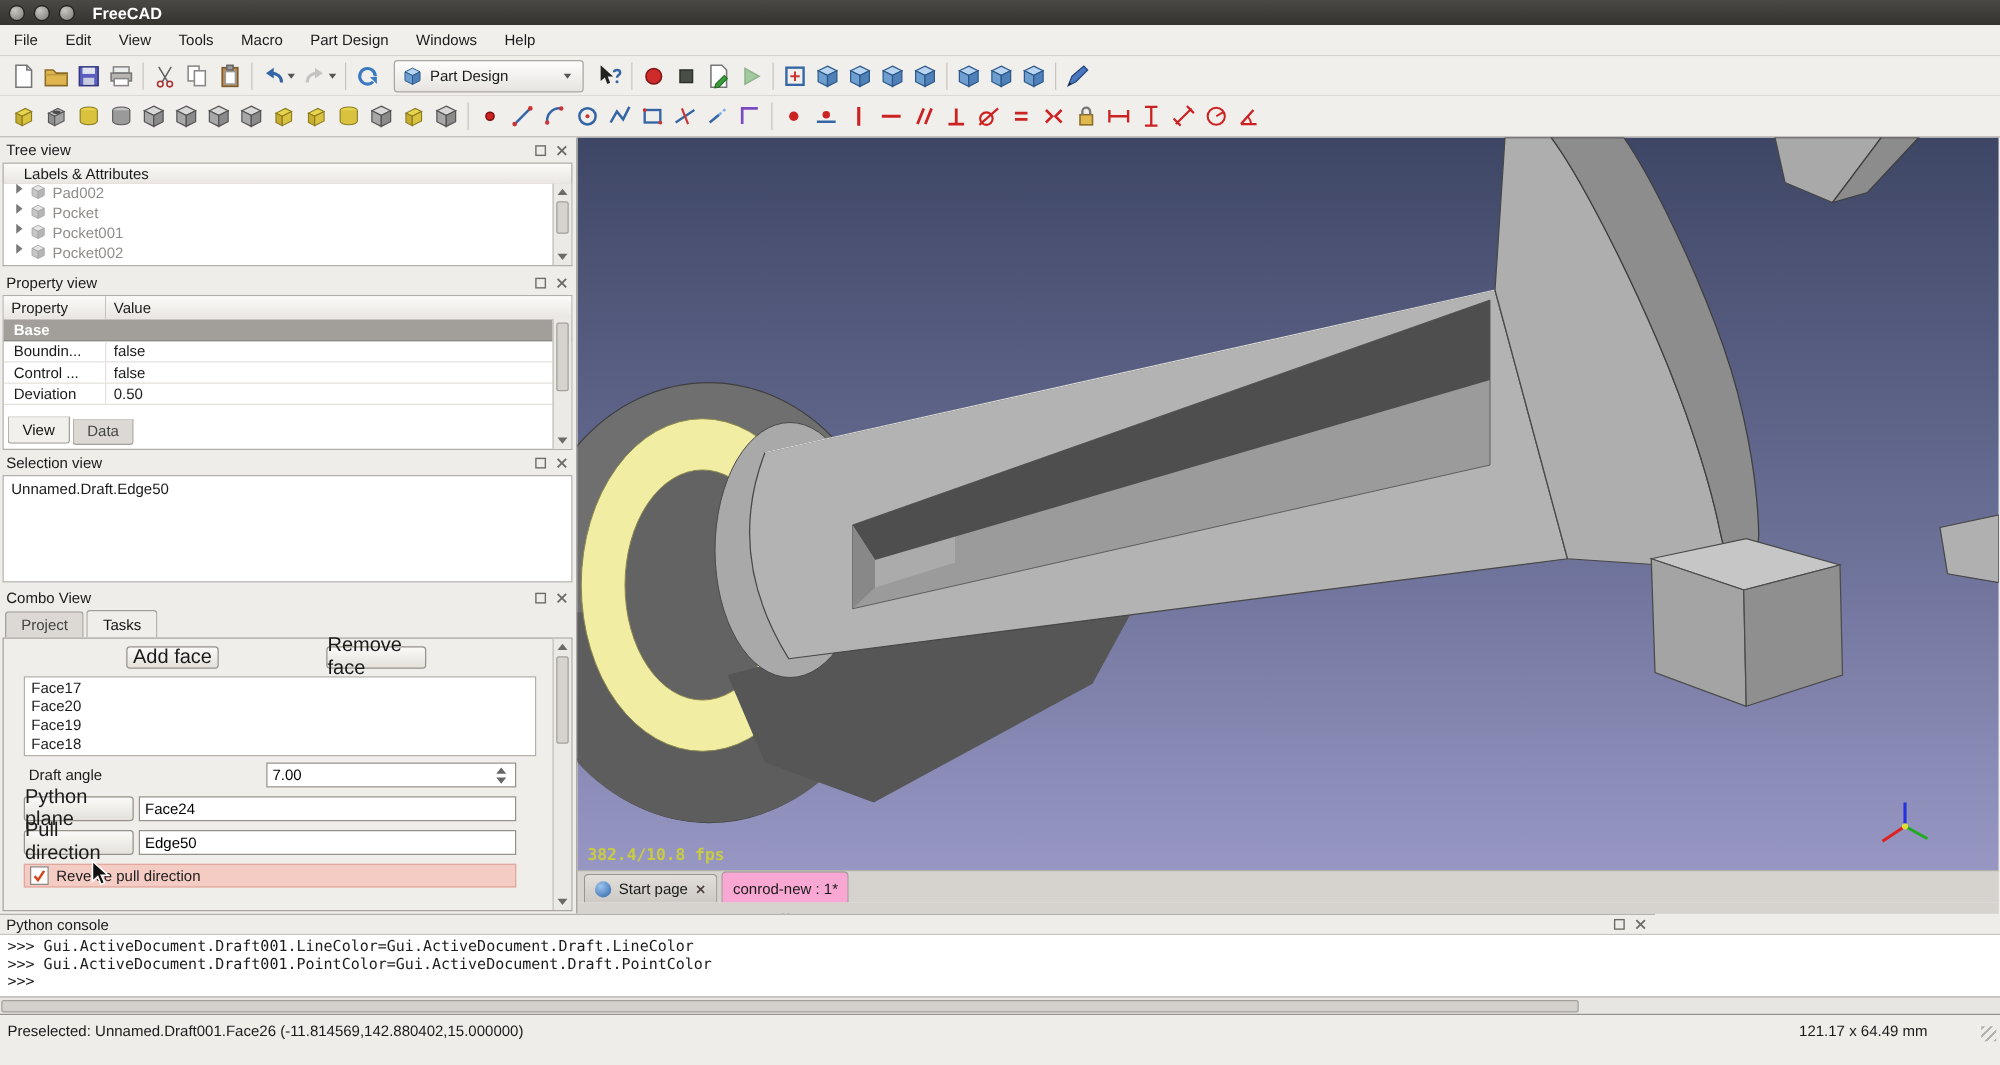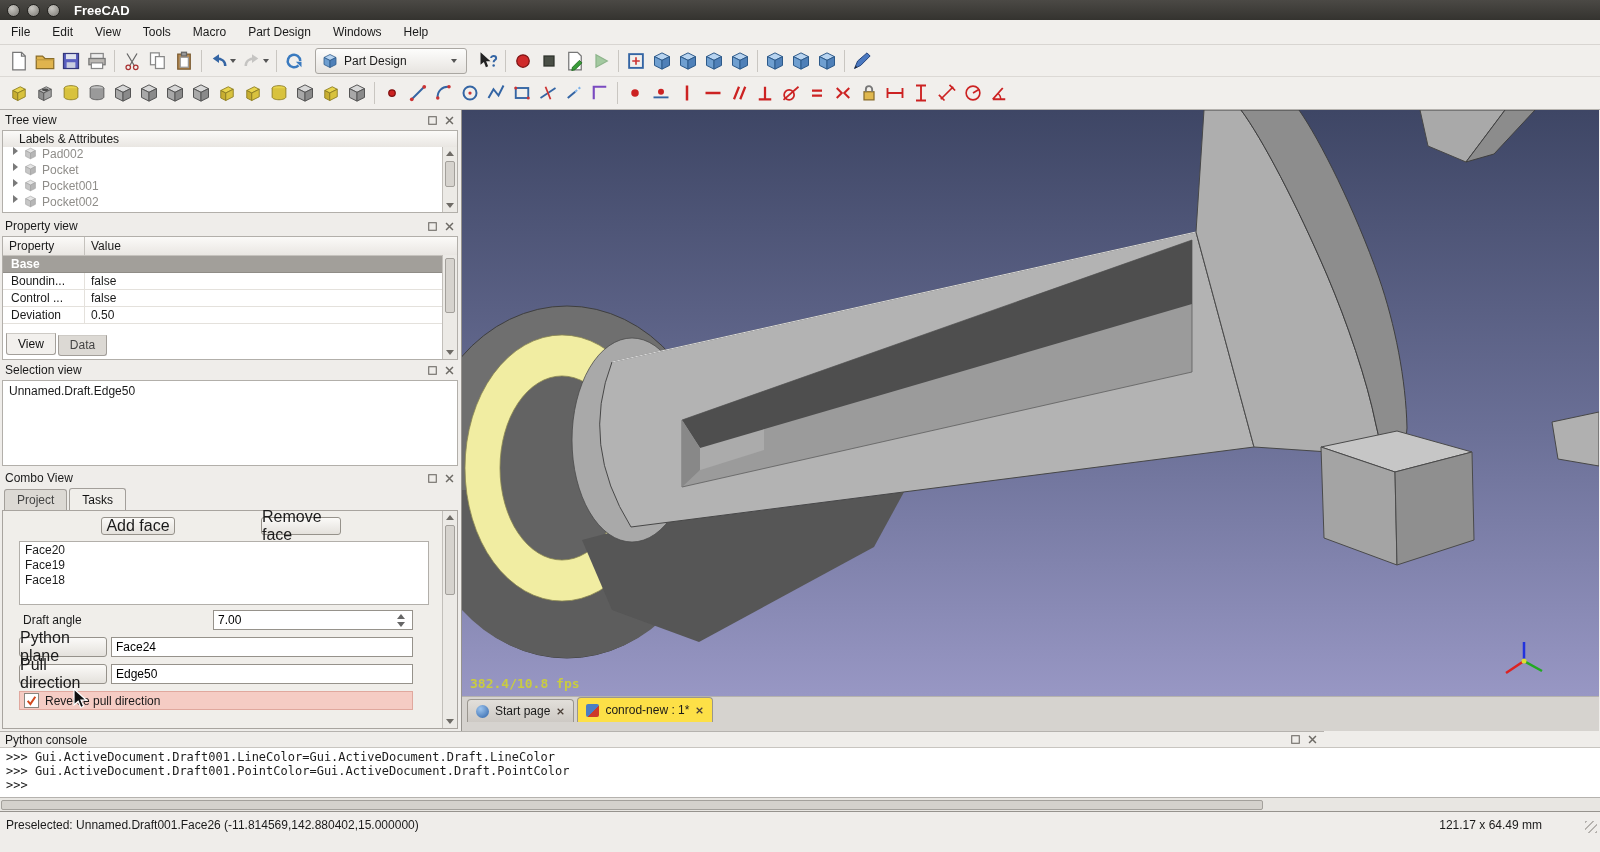--- a/index.html
+++ b/index.html
@@ -84,21 +84,21 @@
   .sbu{top:0;}.sbd{bottom:0;}
   .sbu i{width:0;height:0;border-left:4px solid transparent;border-right:4px solid transparent;border-bottom:5px solid #6e6b66;}
   .sbd i{width:0;height:0;border-left:4px solid transparent;border-right:4px solid transparent;border-top:5px solid #6e6b66;}
   .thumb{position:absolute;left:2px;width:10px;background:#d6d3ce;border:1px solid #a3a09b;border-radius:2px;box-sizing:border-box;}
   
   .viewport{position:relative;width:1137px;height:586px;}
   .doc-tabbar{height:26px;background:#d6d3cf;border-top:1px solid #b5b2ae;display:flex;
     align-items:flex-end;padding-left:5px;box-sizing:border-box;}
   .dtab{display:flex;align-items:center;height:22px;padding:0 8px;border:1px solid #9a968f;border-bottom:none;
     border-radius:4px 4px 0 0;background:linear-gradient(#e2dfda,#cdc9c4);margin-right:3px;gap:6px;}
-  .dtab.active{background:#fde047;height:24px;}
+  .dtab.active{background:#f9a8d4;height:24px;flex-direction:column;}
   .dtab .ticon{width:13px;height:13px;border-radius:50%;
     background:radial-gradient(circle at 35% 30%,#9cc4ee,#2d62a8);}
   .dtab .ticon2{width:13px;height:13px;border-radius:2px;
     background:linear-gradient(135deg,#4a7ec4 55%,#cc3a2a 55%);}
   .dtab .tclose{color:#4a3f38;display:flex;}
   .dtab .tclose svg{width:9px;height:9px;}
   .tb-fill{height:9px;background:#d6d3cf;}
   
   .pyhead{position:absolute;top:731px;left:0;width:1324px;height:16px;background:#efedea;
     border-top:1px solid #b5b2ae;display:flex;align-items:center;padding:0 5px;box-sizing:border-box;}
@@ -808,20 +808,21 @@
             </svg>
           </span>
       </div>
       <div style="position:absolute;top:378px;left:4px;">
         <span class="ttab">Project</span><span class="ttab active">Tasks</span>
       </div>
       <div style="position:absolute;top:400px;left:2px;width:456px;height:219px;border:1px solid #a8a49f;background:#f0eeea;box-sizing:border-box;">
         <div class="btn" style="position:absolute;top:6px;left:98px;width:74px;height:18px;">Add face</div>
         <div class="btn" style="position:absolute;top:6px;left:258px;width:80px;height:18px;">Remove face</div>
         <div class="whitebox" style="top:30px;left:16px;width:410px;height:64px;">
+          <div class="flrow">Face17</div>
           <div class="flrow">Face20</div>
           <div class="flrow">Face19</div>
           <div class="flrow">Face18</div>
         </div>
         <div style="position:absolute;top:102px;left:20px;">Draft angle</div>
         <input class="tfield" style="position: absolute; top: 99px; left: 210px; width: 200px; height: 20px;" value="7.00">
         <div class="spin" style="top:99px;left:394px;height:20px;">
             <i class="up"></i>
             <i class="dn"></i>
           </div>

